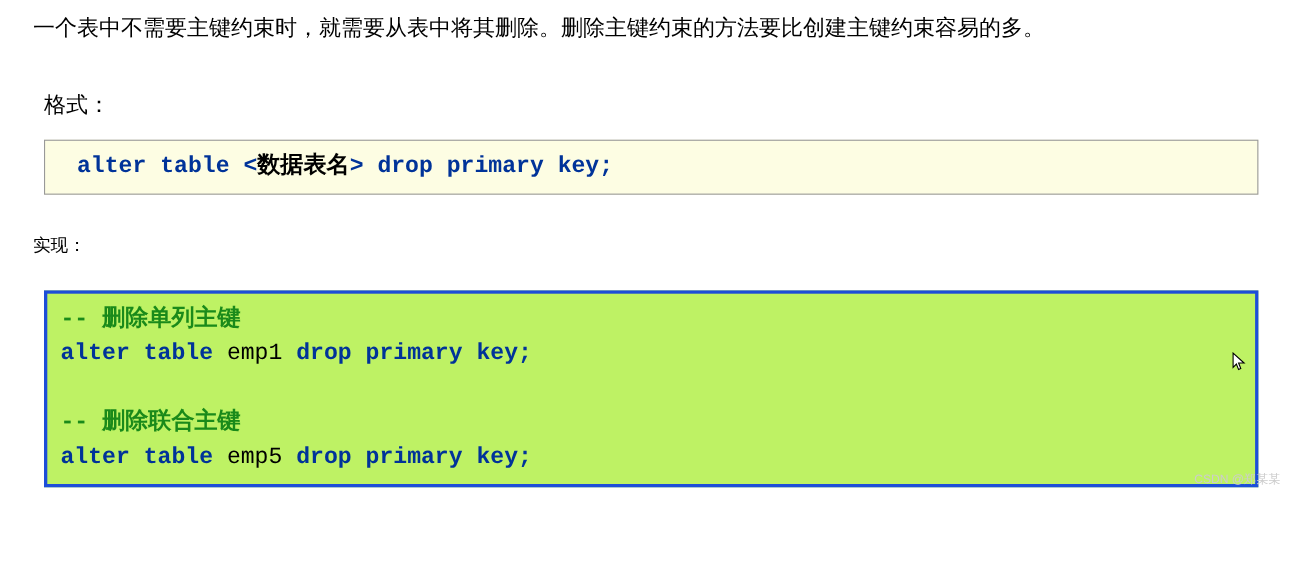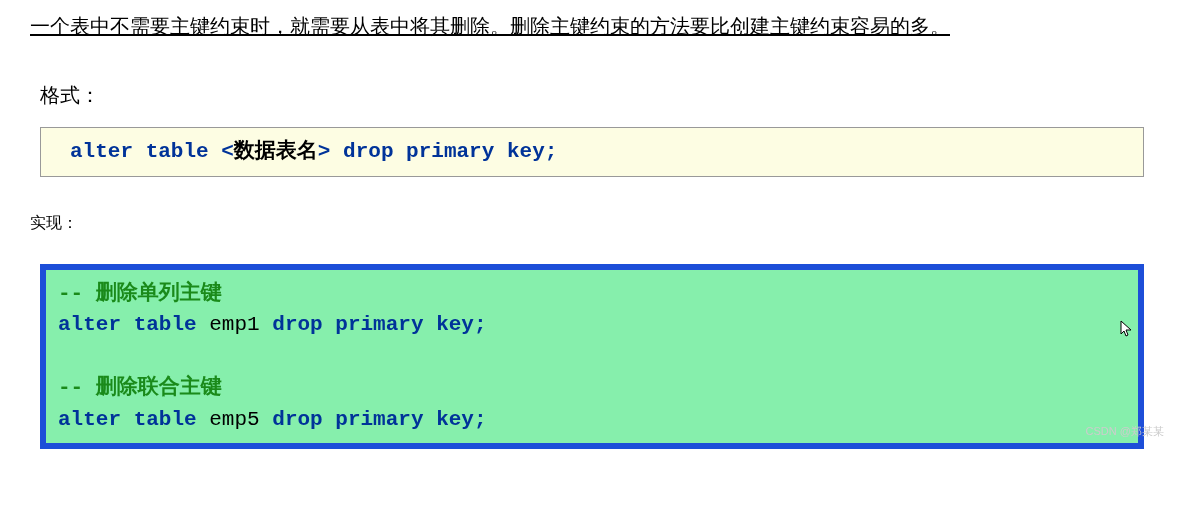--- a/index.html
+++ b/index.html
@@ -13,21 +13,20 @@
       background: #ffffff;
       color: #000000;
       padding: 10px 30px;
       position: relative;
     }
     .intro-text {
       font-size: 20px;
       line-height: 1.6;
       margin-bottom: 40px;
       color: #000;
-      text-decoration: underline;
     }
     .section-label {
       font-size: 20px;
       margin-left: 10px;
       margin-bottom: 18px;
       color: #000;
       margin-top: 10px;
     }
     .section-label-impl {
       font-size: 16px;
@@ -42,22 +41,22 @@
       padding: 8px 29px;
       margin: 0 10px 10px 10px;
       font-family: "Courier New", Consolas, monospace;
       font-size: 21px;
       font-weight: bold;
       line-height: 1.5;
       white-space: pre;
       color: #222;
     }
     .code-block-large {
-      background: #86efac;
-      border: 6px solid #1d4ed8;
+      background: #bef264;
+      border: 3px solid #1d4ed8;
       padding: 8px 12px;
       margin: 0 10px 0 10px;
       font-family: "Courier New", Consolas, monospace;
       font-size: 21px;
       font-weight: bold;
       line-height: 1.5;
       white-space: pre;
       color: #222;
     }
     .kw {
@@ -71,21 +70,21 @@
       font-weight: normal;
     }
     .punct {
       color: #003399;
     }
     .comment {
       color: #1a8a1a;
     }
     .watermark {
       position: absolute;
-      bottom: 20px;
+      bottom: 10px;
       right: 20px;
       font-size: 11px;
       color: #cccccc;
       font-family: sans-serif;
     }
     .cursor-svg {
       position: absolute;
       top: 320px;
       right: 50px;
       width: 14px;

